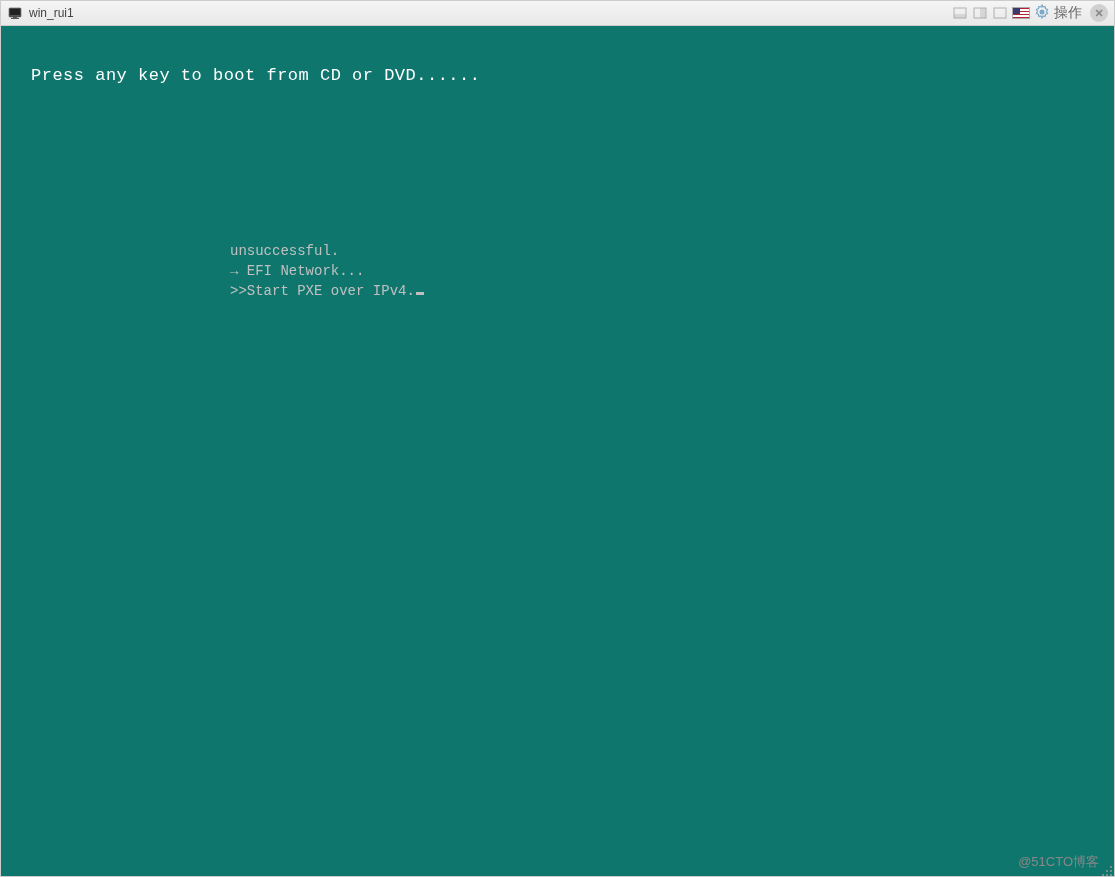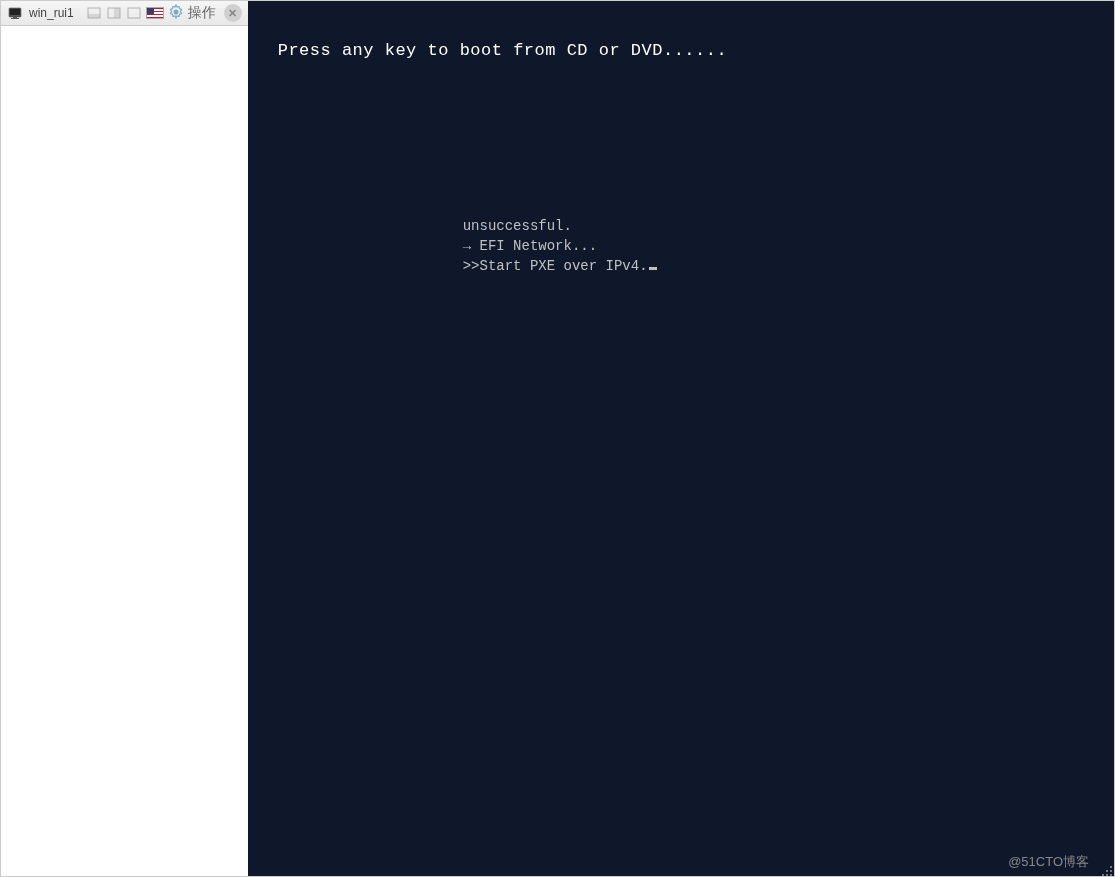--- a/index.html
+++ b/index.html
@@ -12,21 +12,21 @@
       height: 877px;
       background: #f0f0f0;
       font-family: Arial, sans-serif;
       position: relative;
       overflow: hidden;
     }
     .window {
       width: 1115px;
       height: 877px;
       display: flex;
-      flex-direction: row;
+      flex-direction: column;
       border: 1px solid #ccc;
       background: #fff;
     }
     .titlebar {
       height: 25px;
       background: linear-gradient(to bottom, #f5f5f5, #e8e8e8);
       border-bottom: 1px solid #ccc;
       display: flex;
       align-items: center;
       padding: 0 6px;
@@ -102,57 +102,57 @@
       display: flex;
       align-items: center;
       justify-content: center;
       color: #888;
       font-size: 11px;
       font-weight: bold;
       margin-left: 4px;
     }
     .console {
       flex: 1;
-      background: #0f172a;
+      background: #0f766e;
       color: #fff;
       position: relative;
       overflow: hidden;
     }
     .boot-prompt {
       position: absolute;
       top: 40px;
       left: 30px;
       font-family: 'Courier New', monospace;
       font-size: 17px;
       color: #fff;
       letter-spacing: 0.5px;
       white-space: pre;
     }
     .boot-status {
       position: absolute;
       top: 215px;
-      left: 215px;
+      left: 229px;
       font-family: 'Courier New', monospace;
       font-size: 14px;
       color: #c0c0c0;
       line-height: 20px;
       white-space: pre;
     }
     .cursor-block {
       display: inline-block;
       width: 8px;
       height: 3px;
       background: #c0c0c0;
       vertical-align: baseline;
       margin-left: 1px;
     }
     .watermark {
       position: absolute;
       bottom: 6px;
-      right: 26px;
+      right: 16px;
       font-size: 13px;
       color: #888;
       font-family: Arial, sans-serif;
     }
     .resize-grip {
       position: absolute;
       right: 2px;
       bottom: 2px;
       width: 12px;
       height: 12px;

